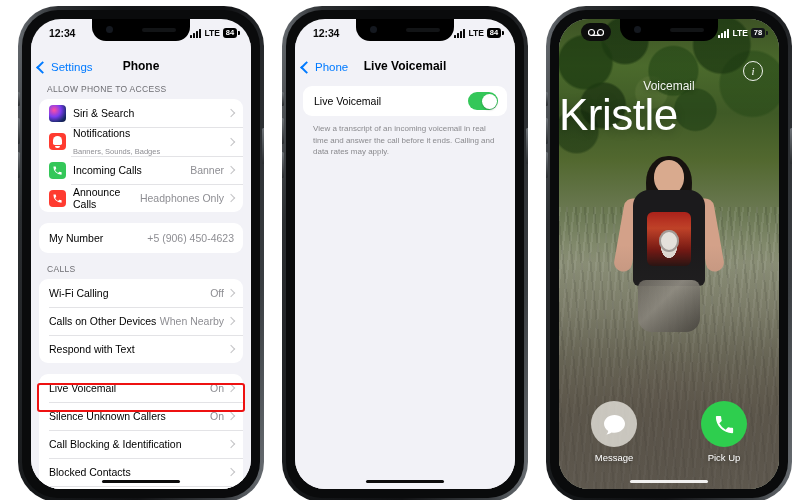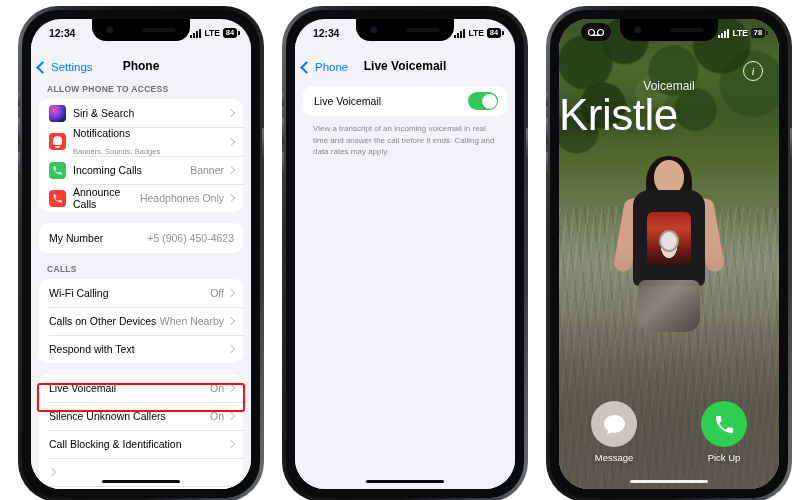--- a/index.html
+++ b/index.html
@@ -152,21 +152,20 @@
     top: 54px; left: 0; right: 0; bottom: 0;
     background: #f2f2f7;
     overflow: hidden;
   }
   .sect-head {
     font-size: 8.5px;
     color: #6d6d72;
     letter-spacing: 0.3px;
     padding: 11px 16px 5px 16px;
     text-transform: uppercase;
-    font-weight: bold;
   }
   .group {
     background: #fff;
     margin: 0 8px;
     border-radius: 9px;
     overflow: hidden;
   }
   .row {
     display: flex; align-items: center;
     min-height: 28px;
@@ -582,20 +581,21 @@
             <div class="row">
               <span class="row-label">Silence Unknown Callers</span>
               <span class="row-value">On</span>
               <span class="chev-right"></span>
             </div>
             <div class="row">
               <span class="row-label">Call Blocking &amp; Identification</span>
               <span class="chev-right"></span>
             </div>
             <div class="row">
+              <span class="row-label">Blocked Contacts</span>
               <span class="chev-right"></span>
             </div>
             <div class="row">
               
               
             </div>
           </div>
         </div>
 
         <div class="hl-box" style="left:6px; right:6px; top:364px; height:25px;"></div>

